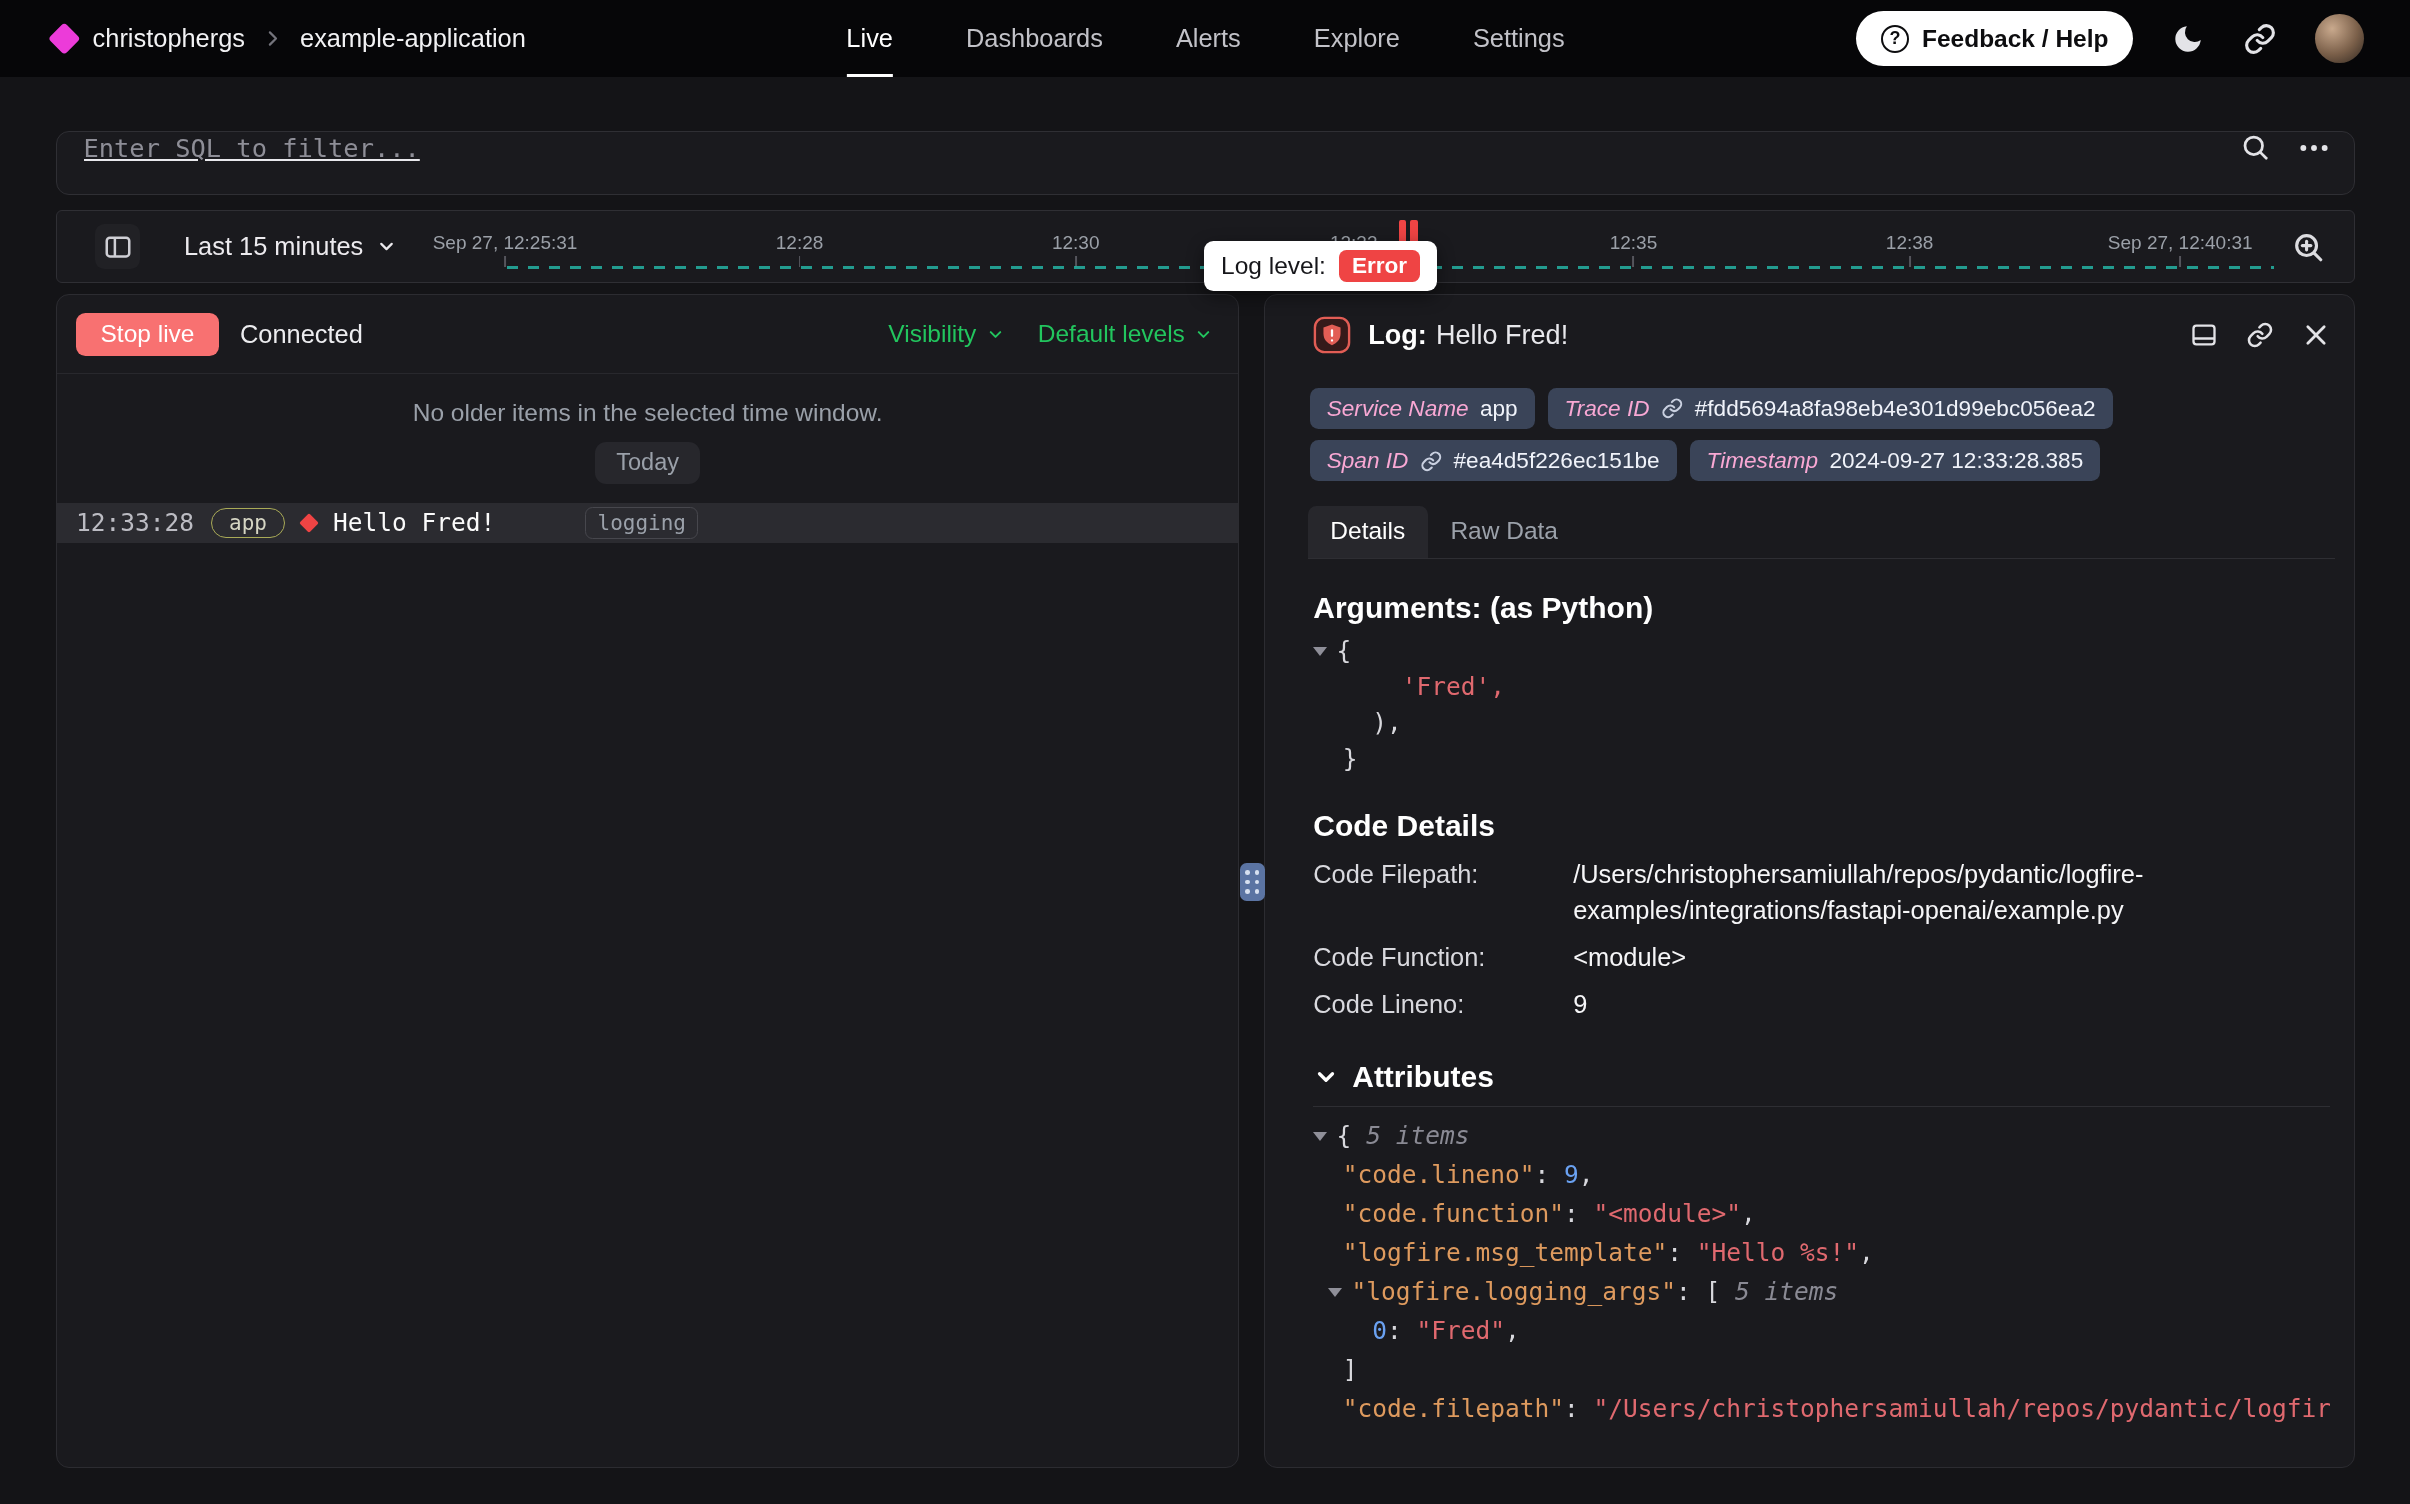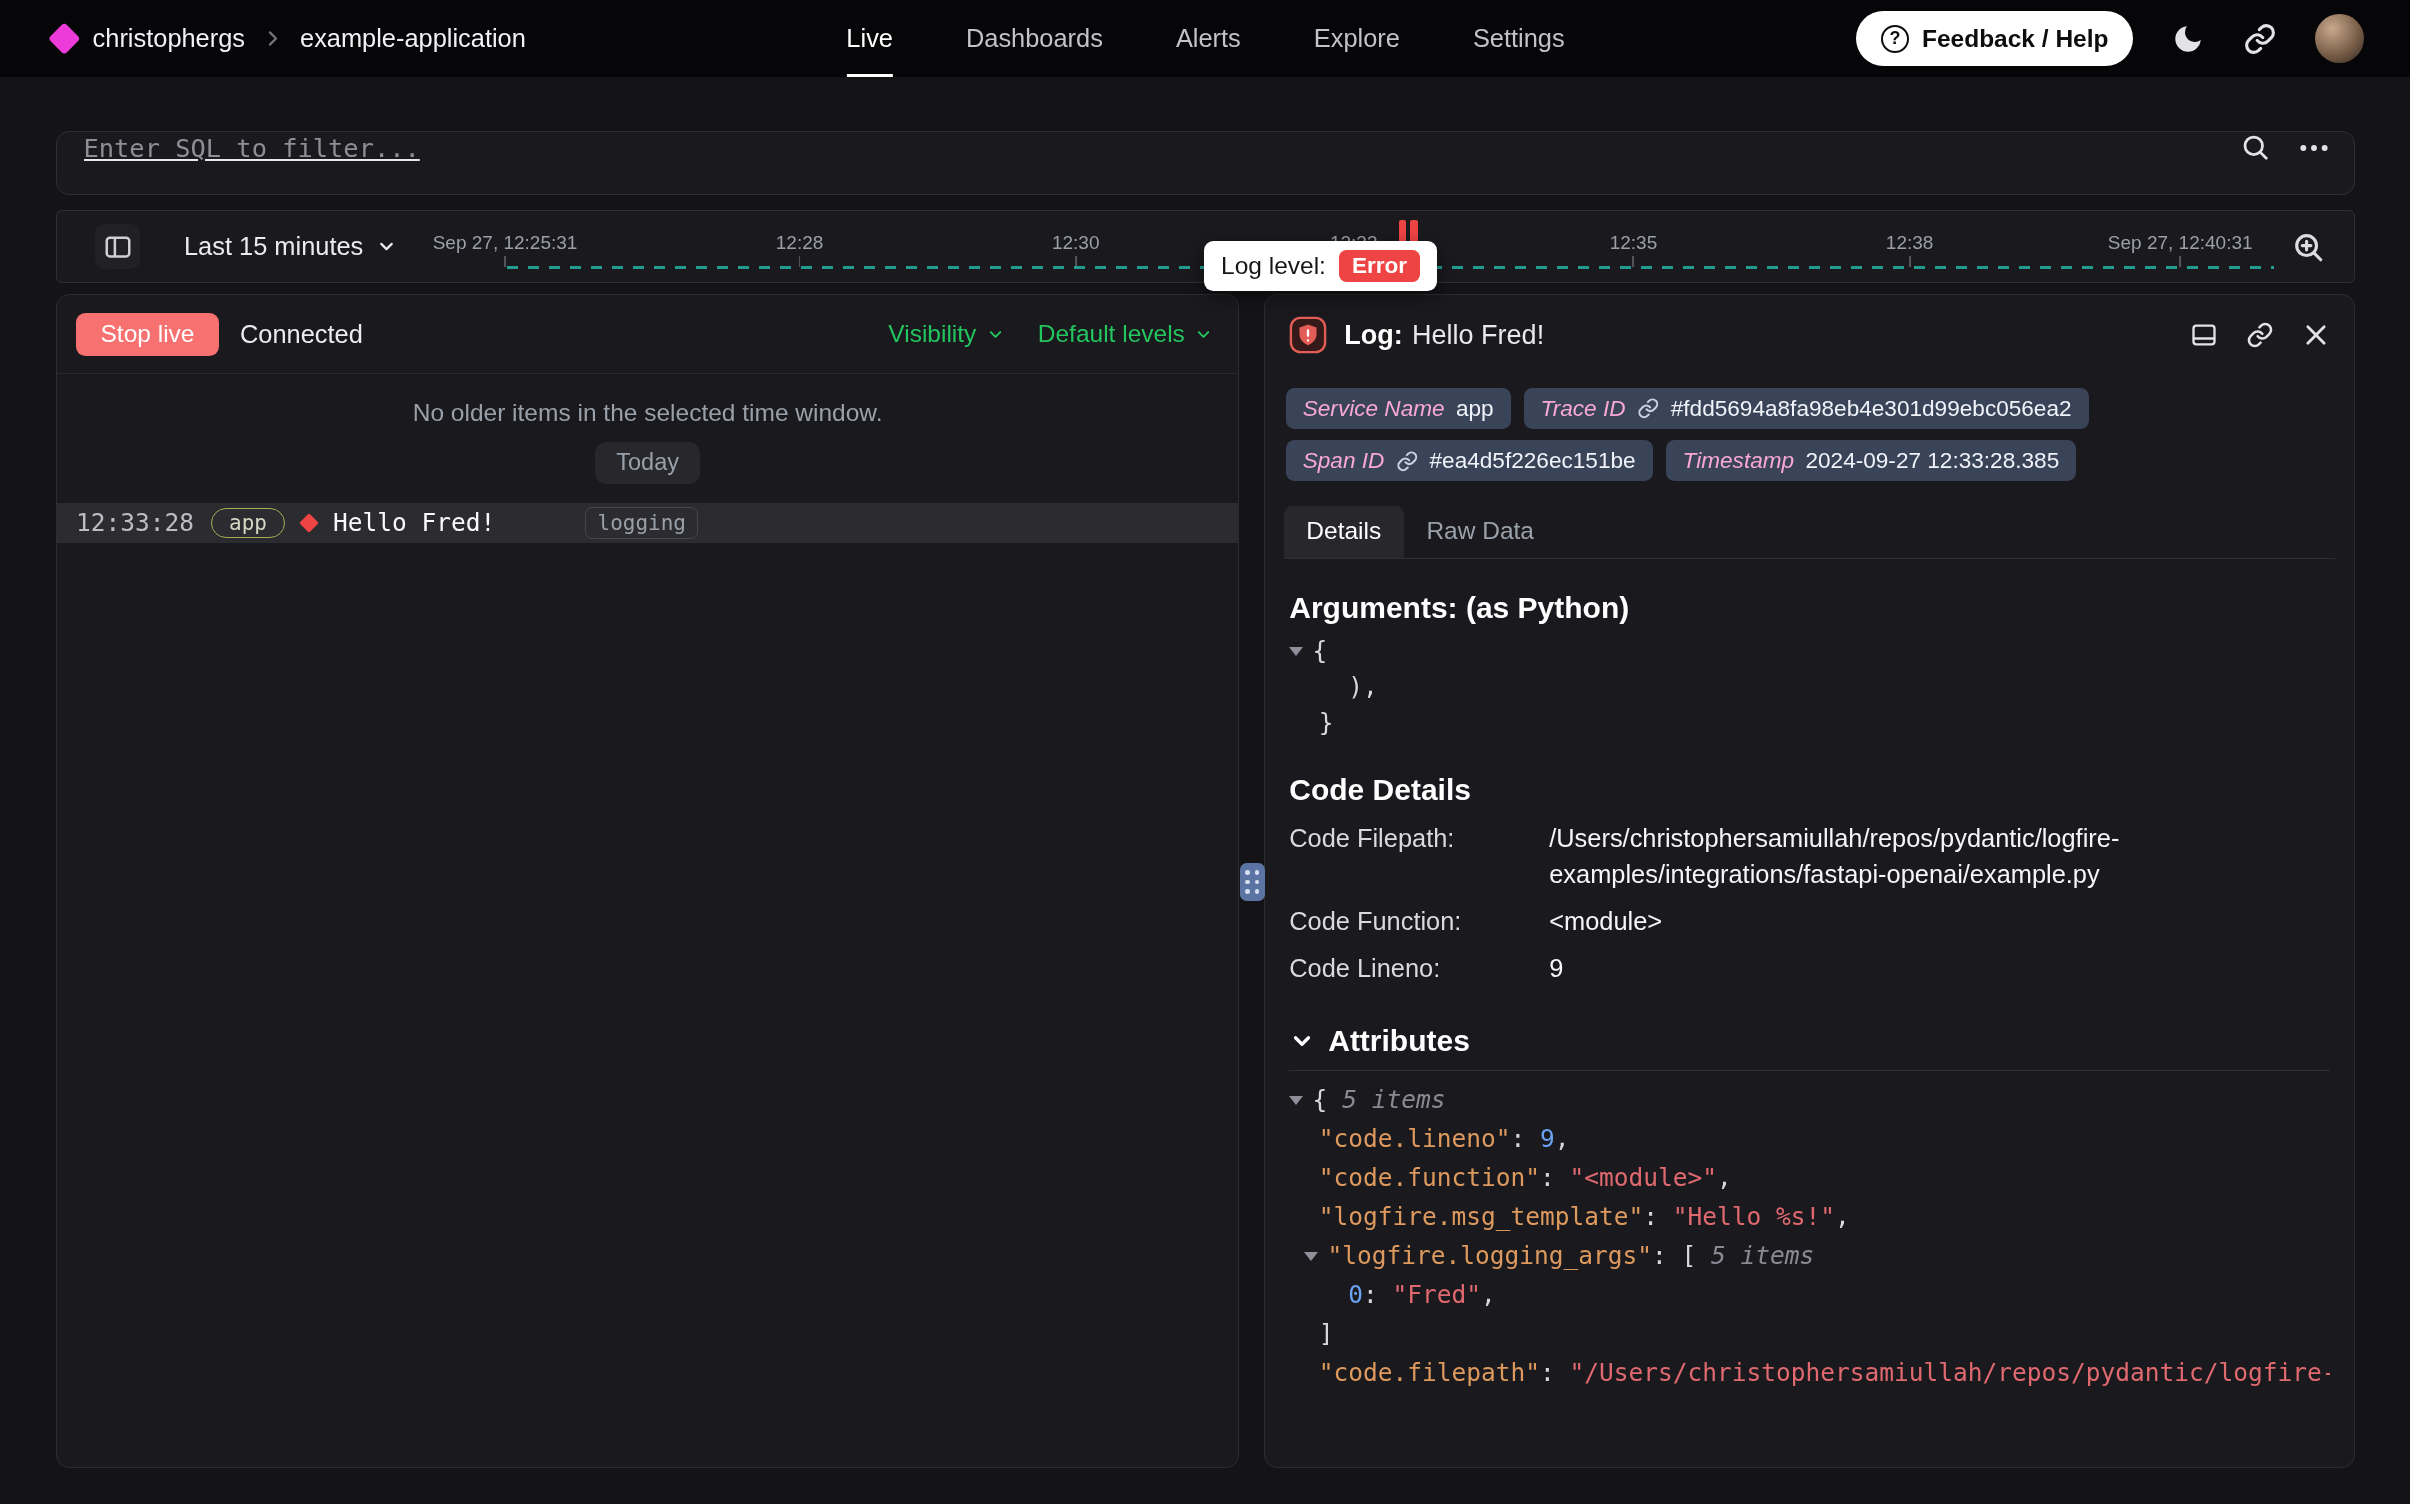--- a/index.html
+++ b/index.html
@@ -42,21 +42,21 @@
     background:repeating-linear-gradient(to right, #24b3a4 0 11.3px, transparent 11.3px 21px); }
   .marker { position:absolute; left:52.45%; top:9.4px; display:flex; gap:3.8px; }
   .marker .bar { width:7.5px; height:28px; background:#ef4444; border-radius:1.9px; }
   .marker-dot { position:absolute; left:52.45%; top:49px; width:8.5px; height:8.5px; background:#24b3a4; }
   .zoom-btn { margin-left:11.3px; background:none; border:none; color:#dcdce0; display:flex; align-items:center; }
 
   
   .panels { display:flex; gap:24.5px; margin-top:11.3px; height:1174px; }
   .panel { background:#1a1a1e; border:1.9px solid #2c2c31; border-radius:13px; overflow:hidden; }
   .live-panel { width:1184px; display:flex; flex-direction:column; }
-  .detail-panel { width:1092px; }
+  .detail-panel { width:1092px;padding-left:24px; }
 
   .live-head { height:79px; flex:none; display:flex; align-items:center; gap:21px; padding:0 19px; border-bottom:1.9px solid #28282d; }
   .stop-btn { background:#f87171; color:#ffffff; border:none; border-radius:9.4px; height:43px; padding:0 24.5px; font-size:24.5px; font-weight:500; font-family:inherit; }
   .conn { font-size:25.4px; color:#ececef; }
   .spacer { flex:1; }
   .dd-btn { display:flex; align-items:center; gap:9.4px; background:none; border:none; color:#22c55e; font-size:24.5px; font-family:inherit; }
 
   .empty-msg { margin:24.5px 0 0; text-align:center; color:#9aa0a9; font-size:24.5px; }
   .today-btn { display:block; margin:15px auto 0; background:#27272c; color:#9aa0a9; border:none; border-radius:11.3px; padding:7.5px 21px; font-size:23.5px; font-family:inherit; }
   .log-row { margin-top:19px; height:40px; background:#2b2b30; display:flex; align-items:center; gap:17px; padding:0 19px; font-family:"DejaVu Sans Mono", monospace; cursor:pointer; }
@@ -348,20 +348,21 @@
       </div>
 
       <div class="tabs">
         <button class="tab active">Details</button>
         <button class="tab">Raw Data</button>
       </div>
 
       <h3 class="sect-head">Arguments: (as Python)</h3>
       <div class="code">
           <div class="code-line"><span class="tok-caret"></span><span class="tok-pun">{</span></div>
+          <div class="code-line"><span class="tok-pun">      </span><span class="tok-str">'Fred',</span></div>
           <div class="code-line"><span class="tok-pun">    </span><span class="tok-pun">),</span></div>
           <div class="code-line"><span class="tok-pun">  </span><span class="tok-pun">}</span></div>
         </div>
 
       <h3 class="sect-head">Code Details</h3>
       <div class="kv-rows">
         <div class="kv">
           <span class="k">Code Filepath:</span>
           <span class="v">/Users/christophersamiullah/repos/pydantic/logfire-examples/integrations/fastapi-openai/example.py</span>
         </div>

